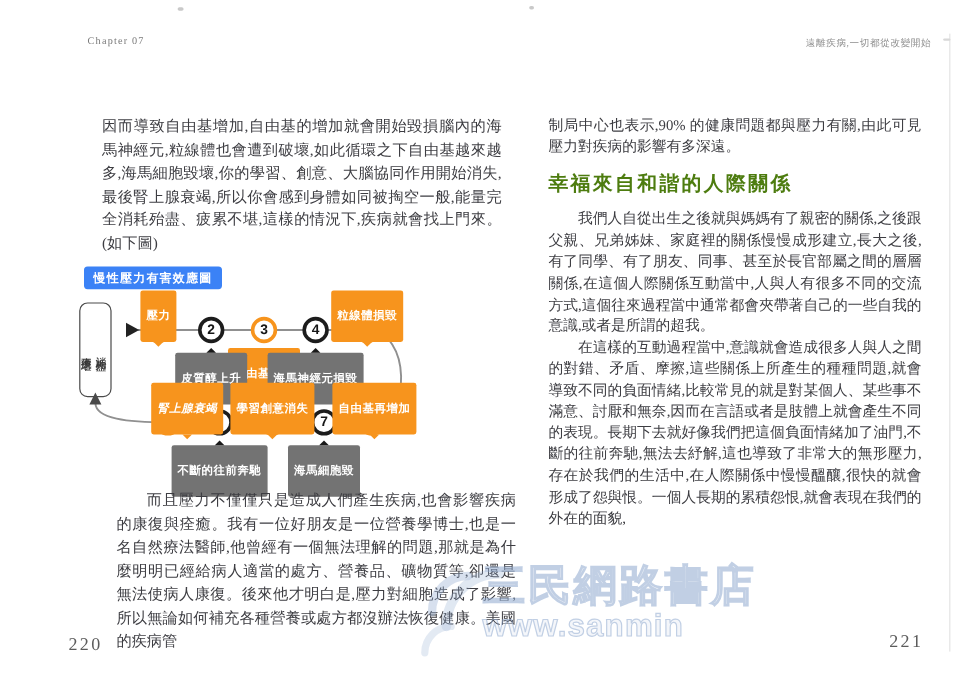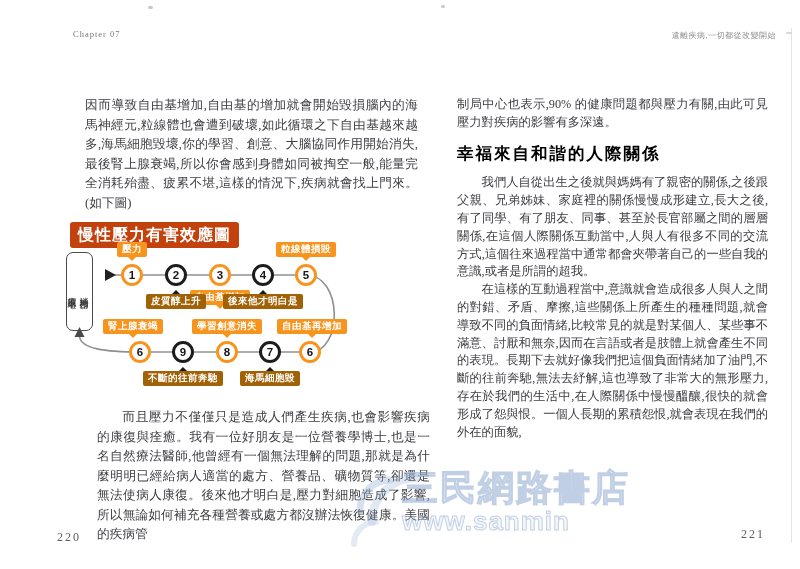--- a/index.html
+++ b/index.html
@@ -9,49 +9,49 @@
   
   .edge-right { position:absolute; left:791px; top:28px; width:1px; height:515px; background:#e4e4e4; }
   .speck { position:absolute; background:#c9c9c9; border-radius:2px; }
   .speck-a { left:148px; top:6px; width:5px; height:3px; }
   .speck-b { left:441px; top:5px; width:4px; height:3px; }
   .speck-c { left:786px; top:32px; width:6px; height:2px; background:#d8d8d8; }
 
   
   .chapter-head { position:absolute; left:36px; top:29px; font-size:8.5px; letter-spacing:1px; color:#7a7a7a;margin-left:37px; }
   .verso-head  { position:absolute; right:24px; top:30px; font-size:8px; letter-spacing:.5px; color:#8e8e8e; }
-  .folio { position:absolute; font-size:12px; letter-spacing:2px; color:#5c5c5c; }
+  .folio { position:absolute; font-size:15px; letter-spacing:2px; color:#5c5c5c; }
   .folio-left  { left:57px; top:530px; }
   .folio-right { left:741px; top:527px; }
 
   
   .col { position:absolute; text-align:justify; text-align-last:left; }
   .col p { text-align:justify; }
   .lp-col { left:85px; width:333px; font-size:12.7px; line-height:19.5px; }
   .lp1 { top:96px; }
   .lp2 { top:408px;margin-left:12px; }
   .rp-col { left:457px; top:96px; width:311px; font-size:12.3px; line-height:17.8px; }
   .indent { text-indent:2em; }
   .section-heading { font-family:"Liberation Sans","DejaVu Sans",sans-serif; font-size:16.5px; font-weight:bold;
-                     letter-spacing:2px; color:#000000; margin:13px 0 12px; text-align:center; }
+                     letter-spacing:2px; color:#4d7c0f; margin:13px 0 12px; text-align:center; }
 
   
   .diagram { position:absolute; left:60px; top:222px; width:300px; height:178px;
              font-family:"Liberation Sans","DejaVu Sans",sans-serif; }
   .diagram svg { position:absolute; left:0; top:0; }
-  .dg-title { position:absolute; left:10px; top:0; background:#c2410c; color:#fff; font-size:16px; font-weight:bold;
+  .dg-title { position:absolute; left:10px; top:0; background:#3b82f6; color:#fff; font-size:10px; font-weight:bold;
               letter-spacing:1px; padding:2.5px 8px; border-radius:3px; white-space:nowrap; }
   .node { position:absolute; width:22px; height:22px; border-radius:50%; background:#fff; border:3px solid;
           display:flex; align-items:center; justify-content:center; font-size:11.5px; font-weight:bold; color:#161616; }
   .node.orange { border-color:#f7941d; }
   .node.black  { border-color:#1c1c1c; }
   .lab { position:absolute; transform:translateX(-50%); white-space:nowrap; color:#fff; font-size:9.5px; font-weight:bold;
-         letter-spacing:.5px; padding:1px 5px; border-radius:2px; }
+         letter-spacing:.5px; padding:15px 5px; border-radius:2px; }
   .lab.orange { background:#f7941d; }
-  .lab.black  { background:#a16207; }
+  .lab.black  { background:#737373; }
   .lab::after { content:""; position:absolute; left:50%; margin-left:-4px; border:4px solid transparent; }
   .lab.tip-down::after { top:100%; border-top-color:inherit; }
   .lab.orange.tip-down::after { border-top-color:#f7941d; }
   .lab.tip-up::after { bottom:100%; }
   .lab.black.tip-up::after  { border-bottom-color:#1a1a1a; }
   .side-note { position:absolute; left:6px; top:30px; width:27px; height:79px; border:1.5px solid #4a4a4a;
                border-radius:7px; writing-mode:vertical-rl; font-size:9px; line-height:12px; letter-spacing:1px;
                color:#333; padding:4px 2px; text-align:center; }
   .side-note span { display:block; }
 
@@ -121,23 +121,23 @@
       <span>9</span>
     </div>
   <div class="node orange" style="left:69px;  top:119px;">
       <span>6</span>
     </div>
 
   <div class="lab orange tip-down" style="left:72px;  top:20px;">壓力</div>
   <div class="lab orange tip-down" style="left:160px; top:20px;margin-top:48px;">自由基增加</div>
   <div class="lab orange tip-down" style="left:246px; top:20px;">粒線體損毀</div>
   <div class="lab black tip-up" style="left:116px; top:72px;">皮質醇上升</div>
-  <div class="lab black tip-up" style="left:203px; top:72px;">後來他才明白是</div>
+  <div class="lab black tip-up" style="left:203px; top:72px;">海馬神經元損毀</div>
 
-  <div class="lab orange tip-down" style="left:73px;  top:97px;">腎上腺衰竭</div>
+  <div class="lab orange tip-down" style="left:96px;  top:97px;font-style:italic;">腎上腺衰竭</div>
   <div class="lab orange tip-down" style="left:167px; top:97px;">學習創意消失</div>
   <div class="lab orange tip-down" style="left:252px; top:97px;">自由基再增加</div>
   <div class="lab black tip-up" style="left:123px; top:149px;">不斷的往前奔馳</div>
   <div class="lab black tip-up" style="left:210px; top:149px;text-align:center;">海馬細胞毀</div>
 </div>
 
 <div class="col lp-col lp2">
   <p class="indent">而且壓力不僅僅只是造成人們產生疾病,也會影響疾病的康復與痊癒。我有一位好朋友是一位營養學博士,也是一名自然療法醫師,他曾經有一個無法理解的問題,那就是為什麼明明已經給病人適當的處方、營養品、礦物質等,卻還是無法使病人康復。後來他才明白是,壓力對細胞造成了影響,所以無論如何補充各種營養或處方都沒辦法恢復健康。美國的疾病管</p>
 </div>
 

